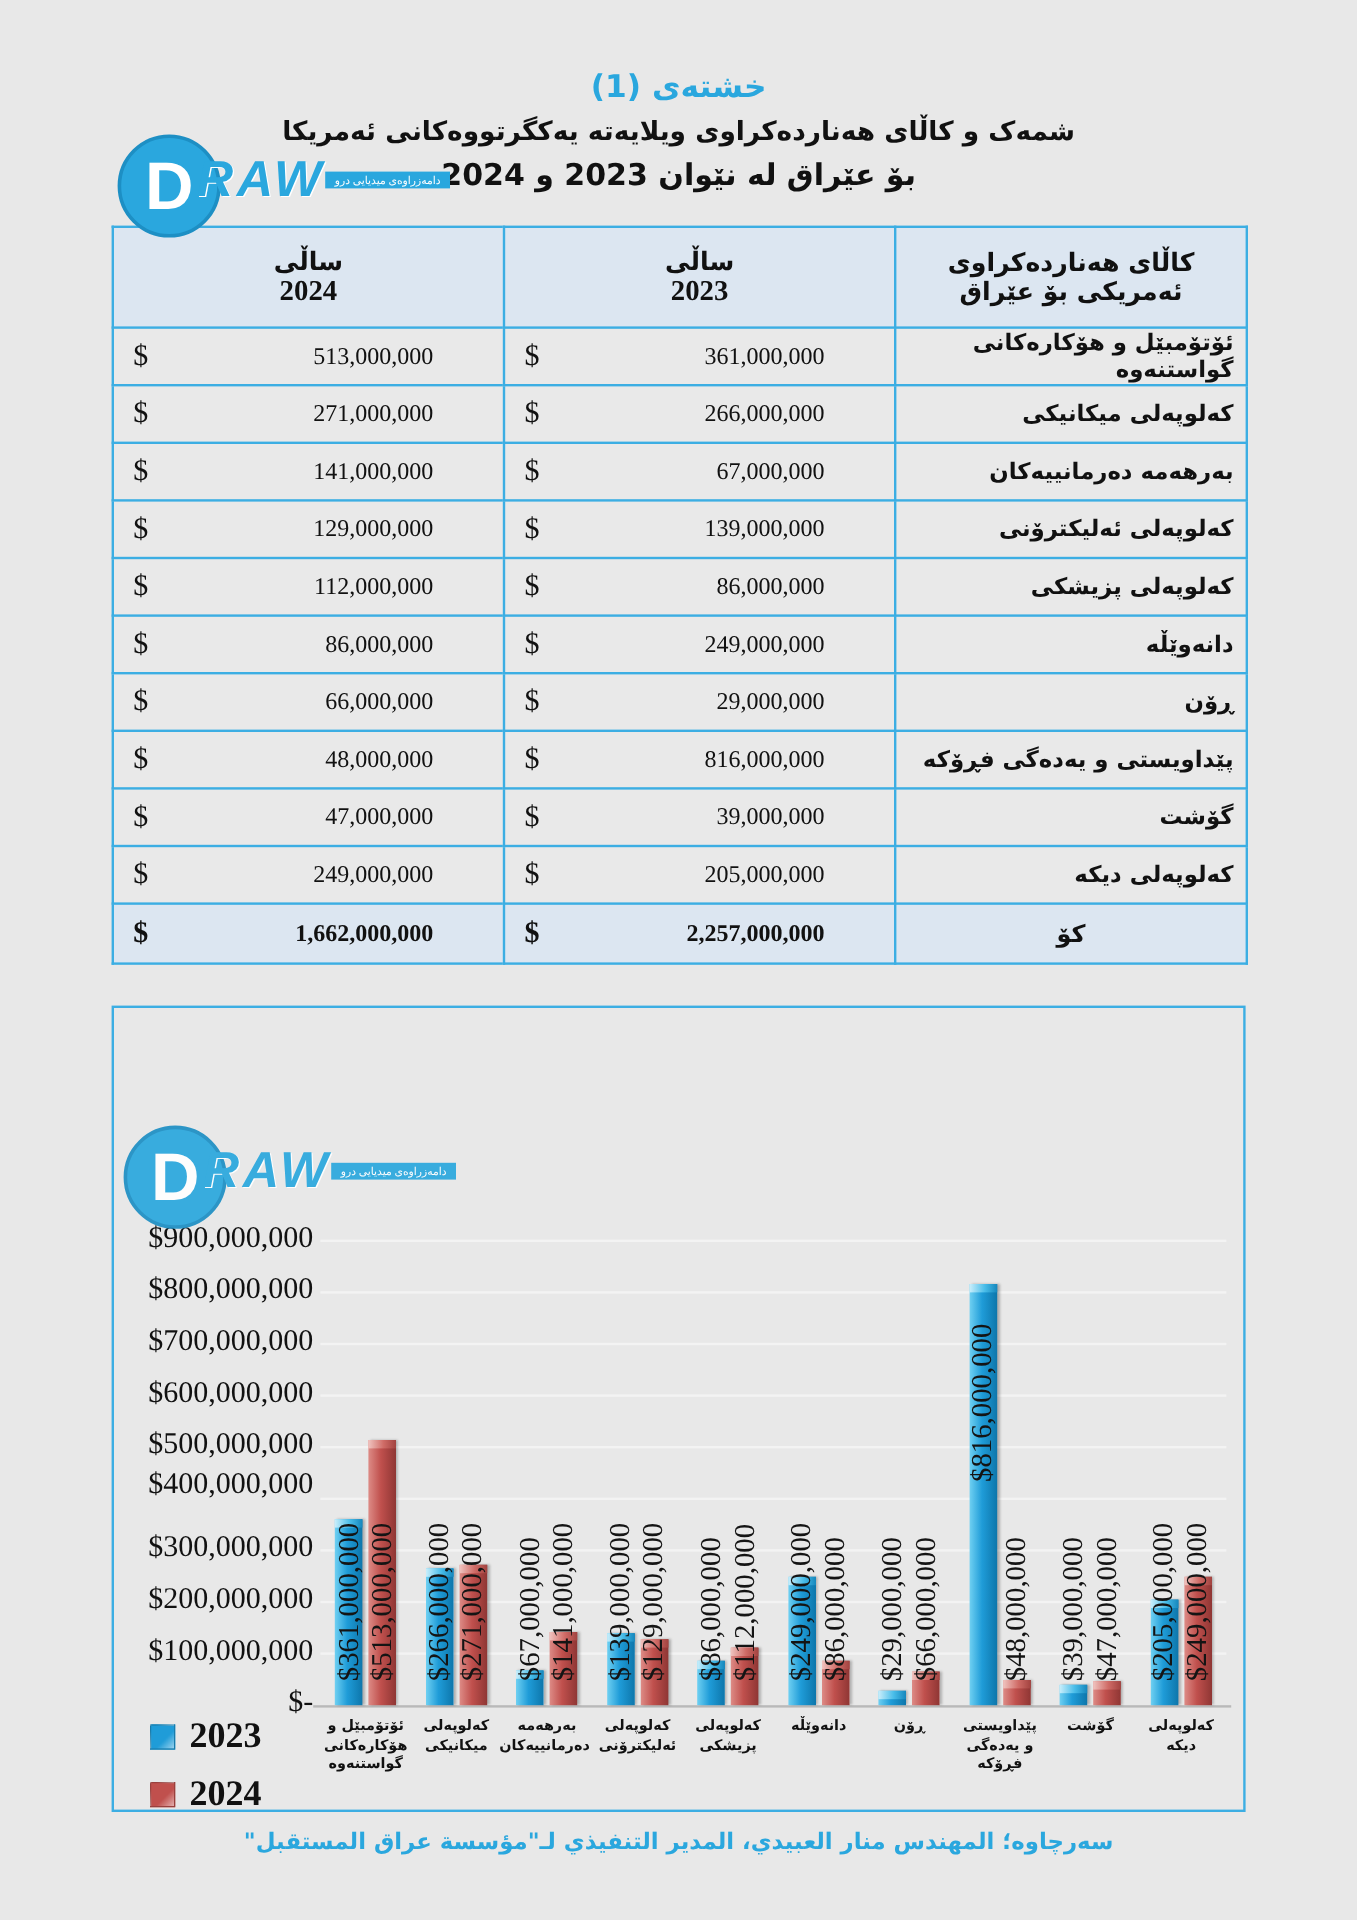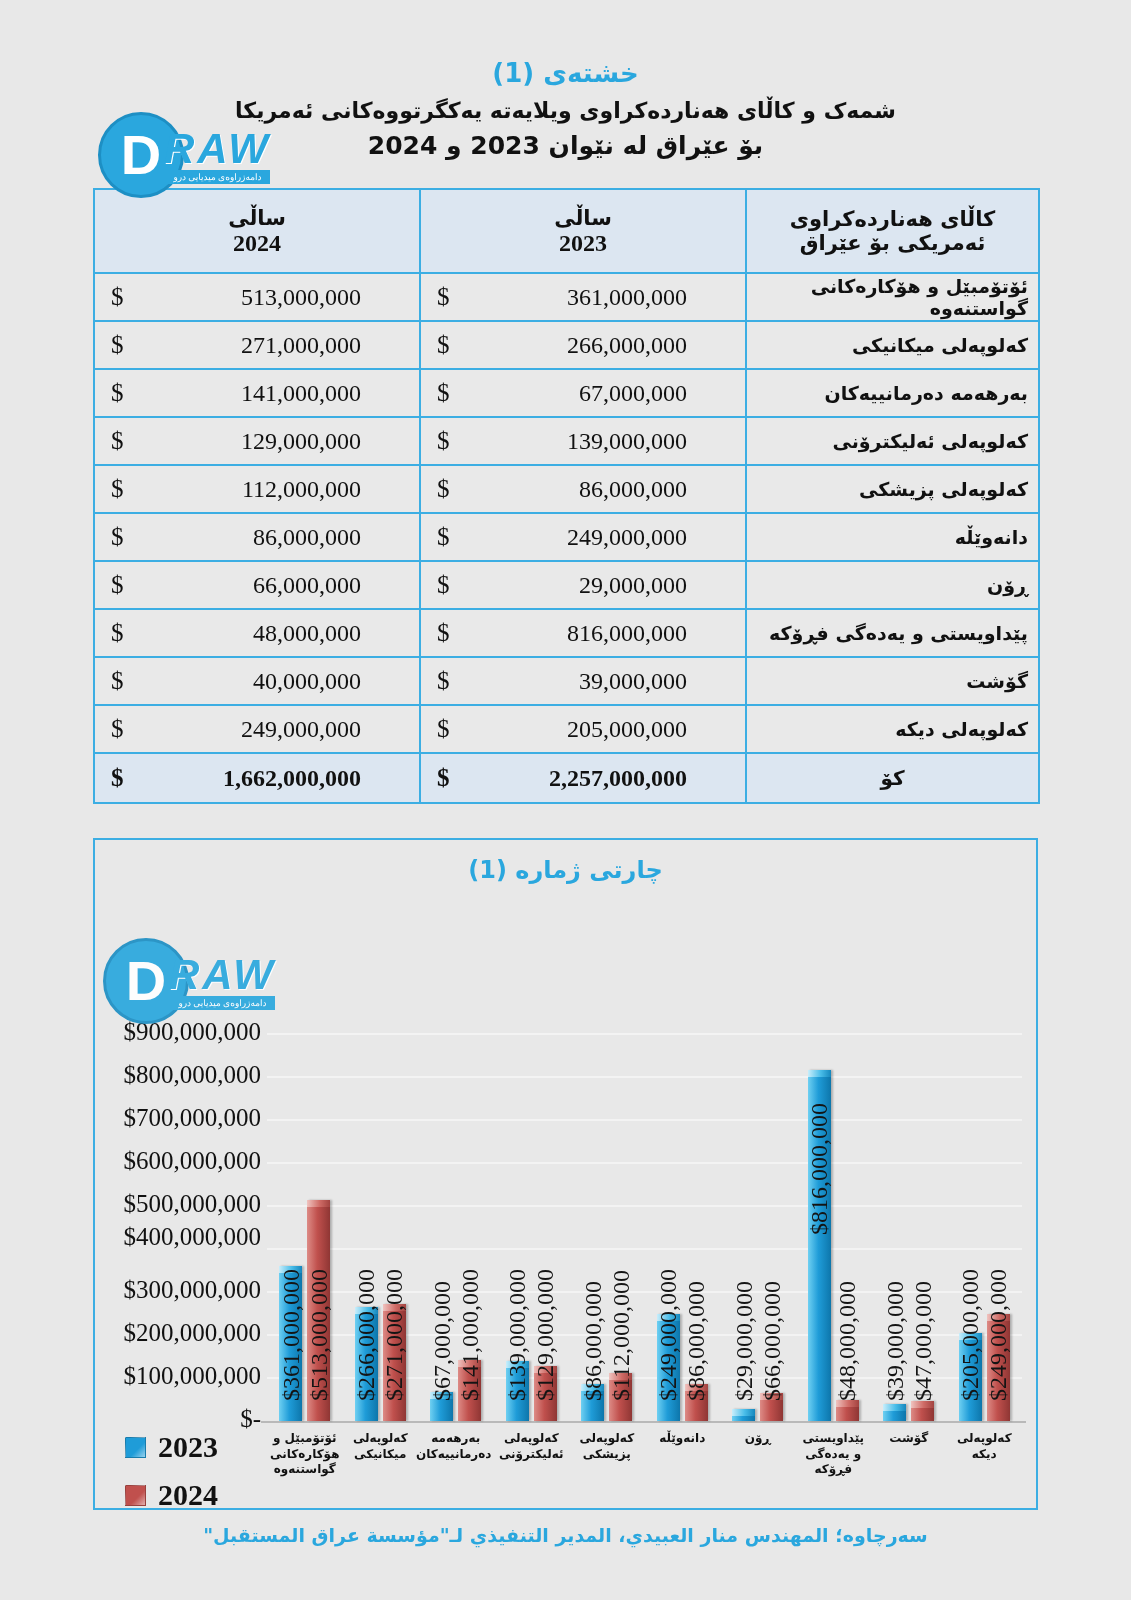--- a/index.html
+++ b/index.html
@@ -5,21 +5,21 @@
   * { margin:0; padding:0; box-sizing:border-box; }
   html,body { width:1131px; height:1600px; }
   body { background:#e8e8e8; font-family:"DejaVu Sans",sans-serif; position:relative; overflow:hidden; color:#111; }
 
   
   .logo { position:absolute; display:flex; align-items:flex-start; z-index:5; }
   .logo-circle { width:86px; height:86px; border-radius:50%; background:#2aa7de; color:#fff;
                  display:flex; align-items:center; justify-content:center;
                  font-family:"Liberation Sans",sans-serif; font-weight:bold; font-size:56px; line-height:1;
                  border:3px solid #1d8fc4; }
-  .logo-right { margin-left:-20px; margin-top:18px; display:flex; flex-direction:column; align-items:center; }
+  .logo-right { margin-left:-20px; margin-top:18px; display:flex; flex-direction:row; align-items:center; }
   .logo-raw { color:#2aa7de; font-family:"Liberation Sans",sans-serif; font-weight:bold; font-style:italic;
               font-size:42px; line-height:0.9; letter-spacing:3px; text-shadow:1px 1px 0 #fff; }
   .logo-banner { background:#2aa7de; color:#fff; font-size:9px; line-height:1.4; padding:1px 8px; margin-top:2px;
                  white-space:nowrap; direction:rtl;font-family:Liberation Serif, serif; }
   .logo-faded { opacity:.92; }
 
   
   .header { position:absolute; top:58px; left:0; width:100%; text-align:center; direction:rtl; }
   .h-label { color:#2aa7de; font-size:26px; font-weight:bold; }
   .h-title1 { font-size:22px; font-weight:bold; margin-top:10px; }
@@ -30,21 +30,21 @@
                      direction:rtl; table-layout:fixed; }
   .data-table th, .data-table td { border:2px solid #3caee3; }
   .col-goods { width:293px; }
   .col-money { width:326px; }
   .data-table th { background:#dce6f1; height:84px; font-size:21px; font-weight:bold; text-align:center; vertical-align:middle; }
   .th-year { font-family:"Liberation Serif",serif; font-size:24px; }
   .data-table td { height:48px; vertical-align:middle; background:#e9e9e9; }
   td.goods-cell { font-size:19px; font-weight:bold; text-align:right; padding:0 10px; }
   .money { direction:ltr; display:flex; justify-content:space-between; align-items:center; padding:0 58px 0 0; }
   .money .cur { font-family:"Liberation Serif",serif; font-size:25px; padding-left:16px; }
-  .money .amt { font-family:"Liberation Serif",serif; font-size:24px; }
+  .money .amt { font-family:"Liberation Serif",serif; font-size:20px; }
   tr.total-row td { background:#dce6f1; height:50px; }
   tr.total-row .cur, tr.total-row .amt { font-weight:bold; }
   tr.total-row .goods-cell { text-align:center; font-size:20px; }
 
   
   .chart-box { position:absolute; left:93px; top:838px; width:945px; height:672px; border:2px solid #3caee3; }
   .c-label  { position:absolute; top:16px; width:100%; text-align:center; color:#2aa7de; font-size:24px; font-weight:bold; direction:rtl; }
   .c-title1 { position:absolute; top:50px; width:100%; text-align:center; font-size:24px; font-weight:bold; direction:rtl; }
   .c-title2 { position:absolute; top:88px; width:100%; text-align:center; font-size:23px; font-weight:bold; direction:rtl; }
 
@@ -232,21 +232,21 @@
         <td class="goods-cell">گۆشت</td>
         <td>
           <div class="money">
             <span class="cur">$</span>
             <span class="amt">39,000,000</span>
           </div>
         </td>
         <td>
           <div class="money">
             <span class="cur">$</span>
-            <span class="amt">40,000,000</span>
+            <span class="amt">47,000,000</span>
           </div>
         </td>
       </tr>
       <tr>
         <td class="goods-cell">کەلوپەلی دیکە</td>
         <td>
           <div class="money">
             <span class="cur">$</span>
             <span class="amt">205,000,000</span>
           </div>
@@ -272,21 +272,20 @@
         <div class="money">
             <span class="cur">$</span>
             <span class="amt">1,662,000,000</span>
           </div>
       </td>
     </tr>
   </tfoot>
 </table>
 
 <div class="chart-box">
-  <div class="c-label">چارتی ژماره (1)</div>
 
   <div class="logo logo-faded" style="left:8px; top:98px;">
     <div class="logo-circle">
         <span>D</span>
       </div>
     <div class="logo-right">
       <div class="logo-raw">RAW</div>
       <div class="logo-banner">دامەزراوەی میدیایی درو</div>
     </div>
   </div>

